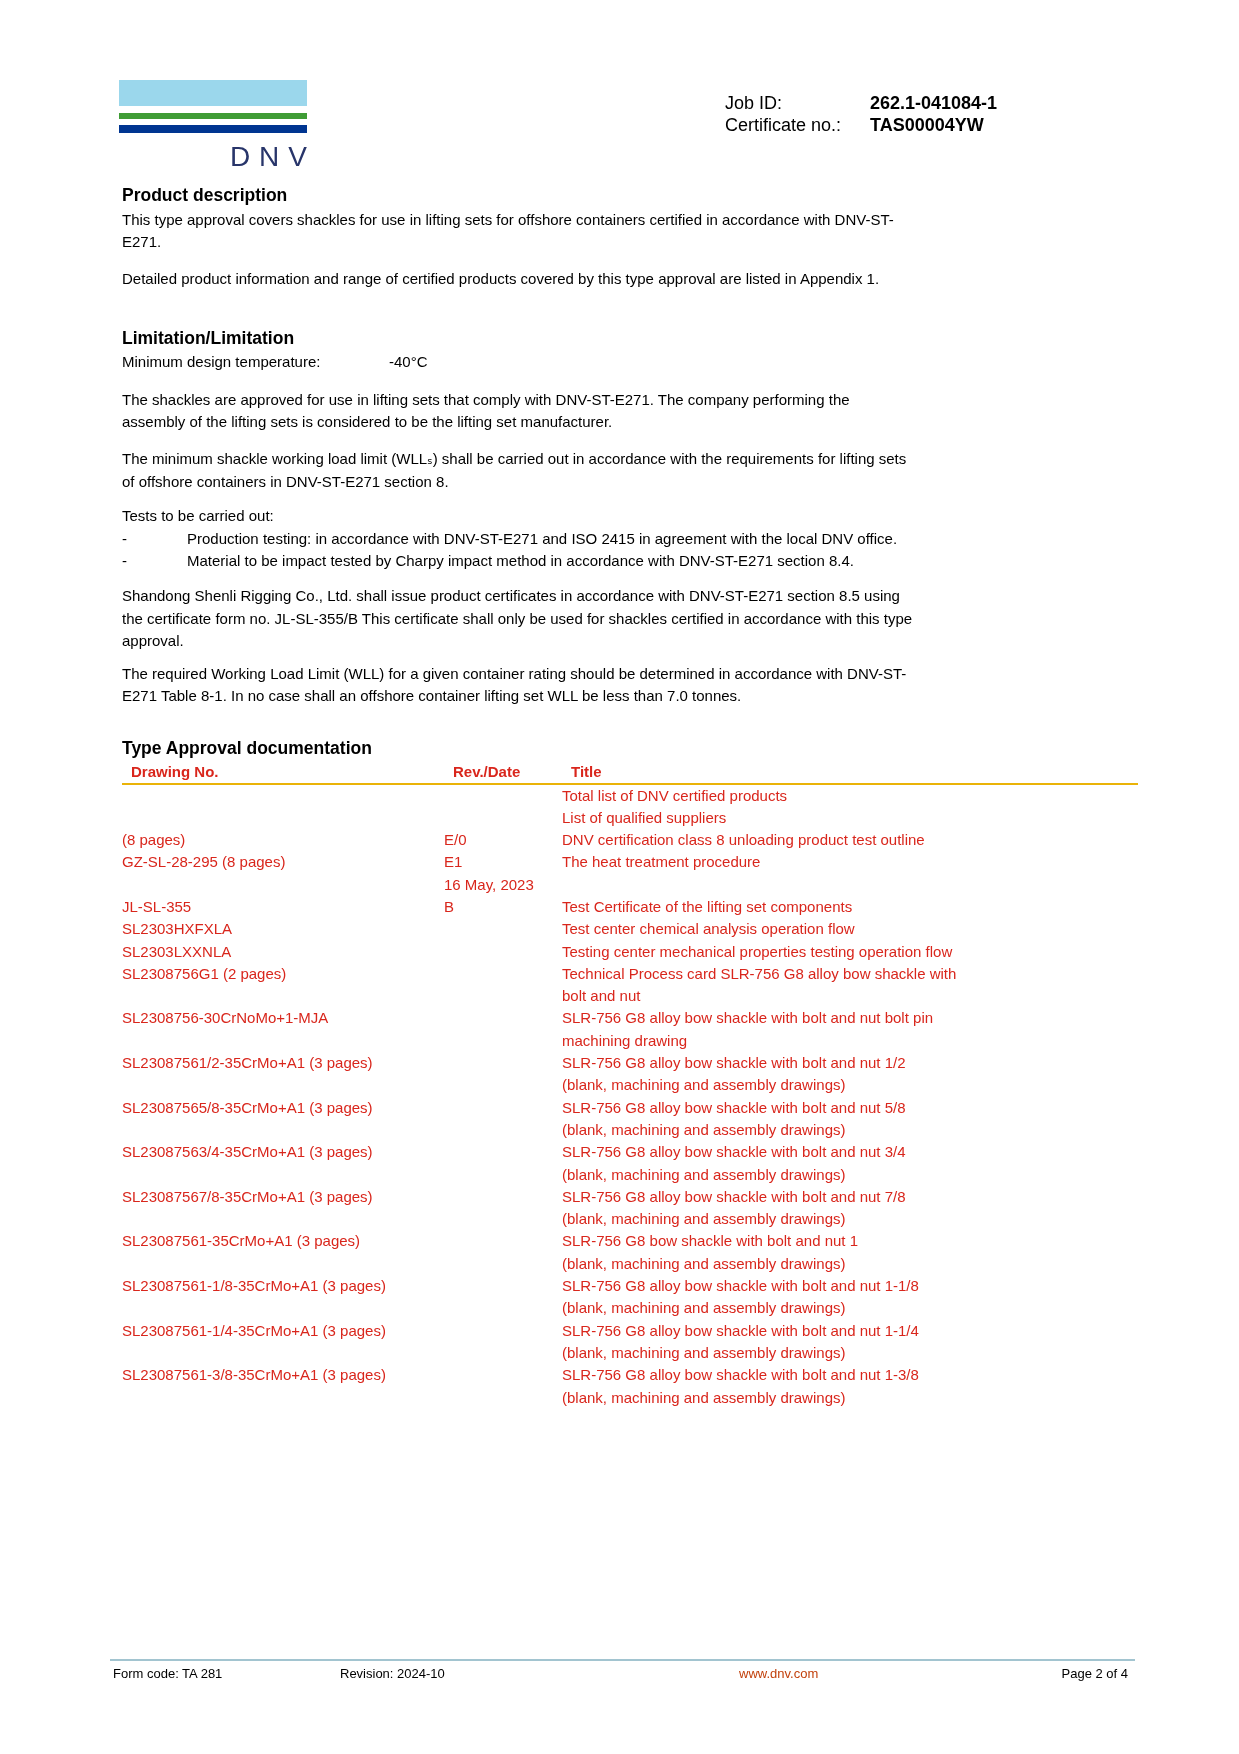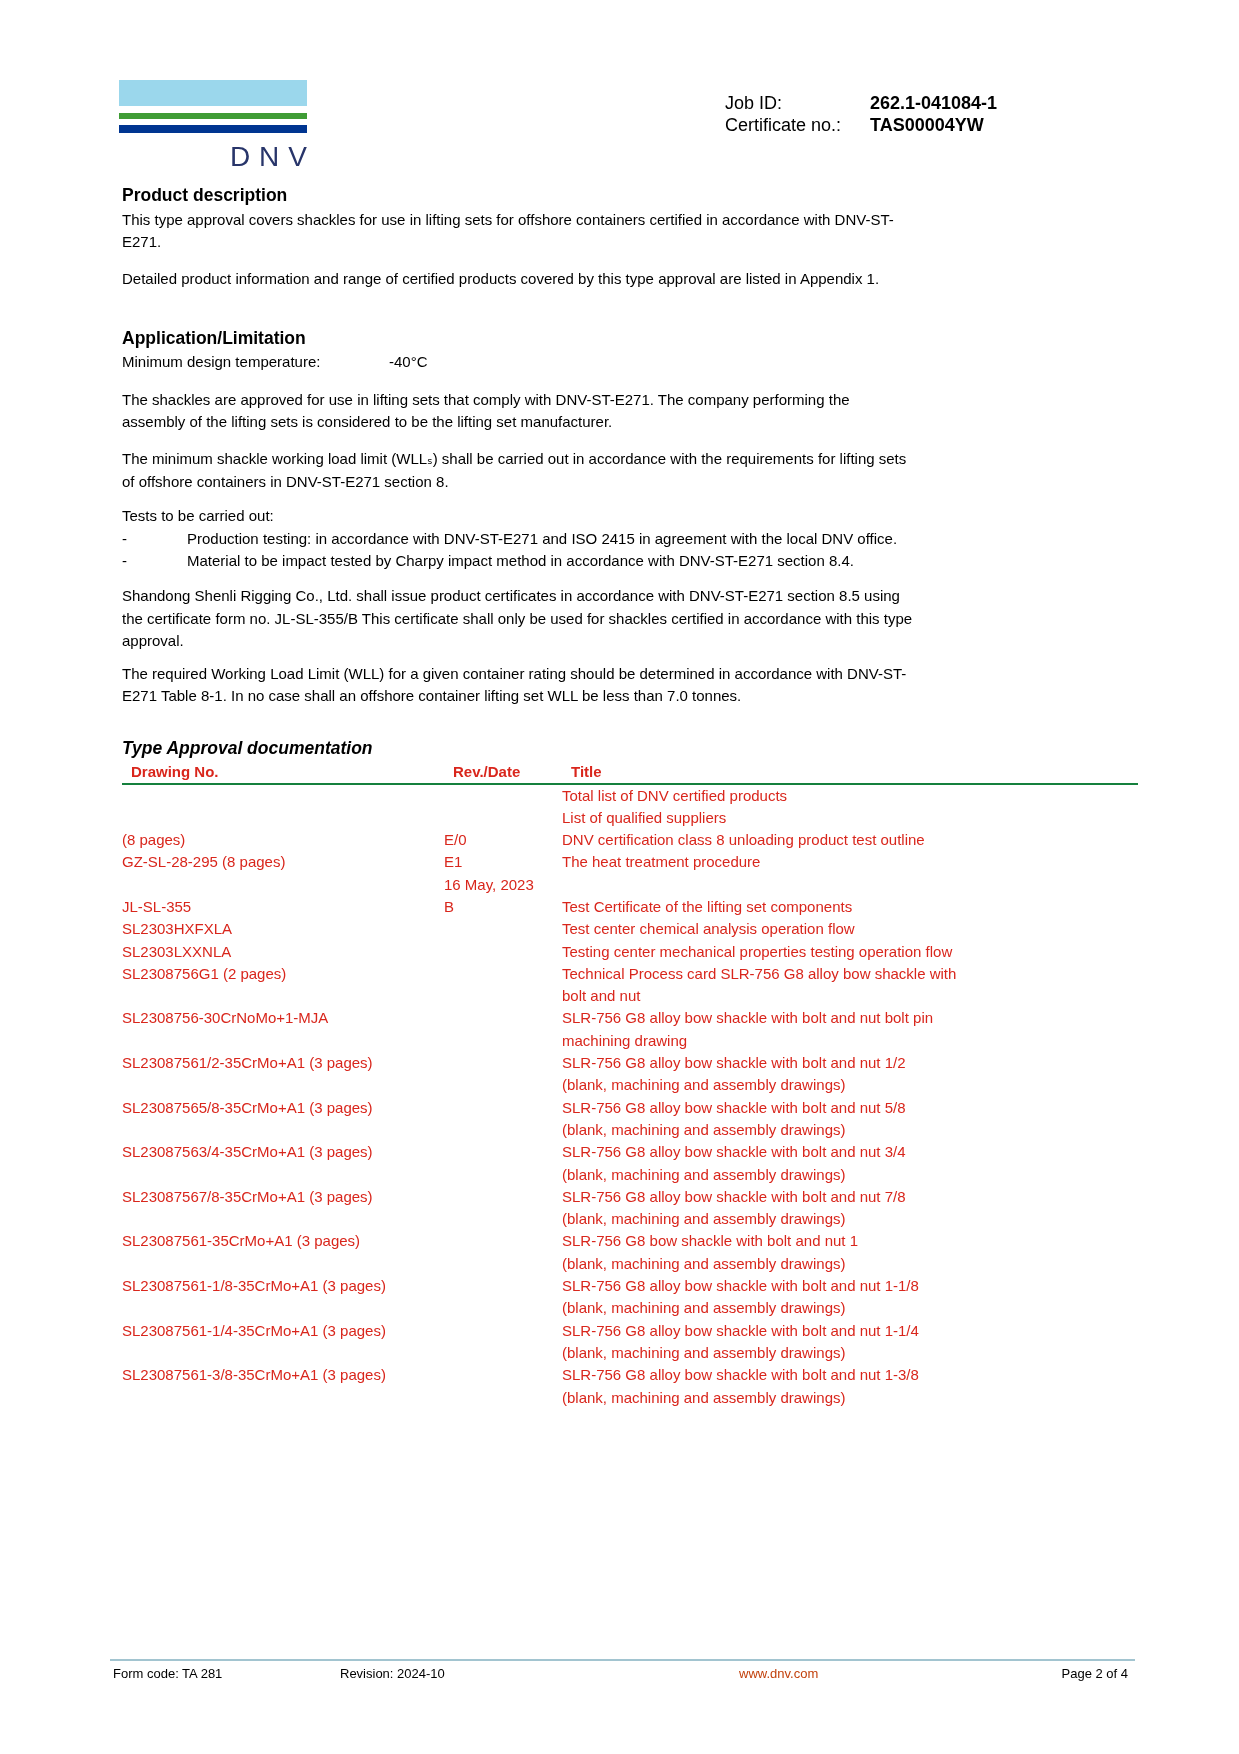--- a/index.html
+++ b/index.html
@@ -39,25 +39,25 @@
   #al-title{margin-top:38px;}
   #al-temp{margin-top:2px;font-size:15px;line-height:22.4px;}
   #al-temp .temp-label{display:inline-block;width:267px;}
   #al-p1{margin-top:15px;}
   #al-p2{margin-top:15px;}
   #tests-intro{margin-top:12px;}
   .test-item{display:flex;font-size:15px;line-height:22.4px;}
   .test-item .dash{width:65px;}
   #al-p3{margin-top:13px;}
   #al-p4{margin-top:10px;}
-  #ta-title{margin-top:30px;font-style:italic;}
+  #ta-title{margin-top:30px;}
   
   .ta-table{margin-top:2px;color:var(--red);}
   .thead{display:flex;font-weight:bold;font-size:15px;line-height:21px;
-         border-bottom:2px solid #15803d;padding-bottom:1px;}
+         border-bottom:2px solid #eab308;padding-bottom:1px;}
   .thead .c1{padding-left:9px;}
   .trow{display:flex;font-size:15px;line-height:22.3px;}
   .cell{white-space:pre-line;}
   .c1{width:322px;flex:none;}
   .c2{width:118px;flex:none;}
   .c3{flex:1;}
   
   .footer-line{position:absolute;left:110px;right:104px;top:1659px;
                border-top:2px solid var(--footer-line);}
   .footer{position:absolute;left:0;top:1666px;width:1239px;font-size:13px;line-height:16px;}
@@ -89,21 +89,21 @@
     </div>
   </div>
 
   <div class="content">
 
     <h2 id="pd-title">Product description</h2>
     <p class="body" id="pd-p1">This type approval covers shackles for use in lifting sets for offshore containers certified in accordance with DNV-ST-
 E271.</p>
     <p class="body" id="pd-p2">Detailed product information and range of certified products covered by this type approval are listed in Appendix 1.</p>
 
-    <h2 id="al-title">Application/Limitation</h2>
+    <h2 id="al-title">Limitation/Limitation</h2>
     <div id="al-temp">
       <span class="temp-label">Minimum design temperature:</span><span>-40°C</span>
     </div>
     <p class="body" id="al-p1">The shackles are approved for use in lifting sets that comply with DNV-ST-E271.  The company performing the
 assembly of the lifting sets is considered to be the lifting set manufacturer.</p>
     <p class="body" id="al-p2">The minimum shackle working load limit (WLLₛ) shall be carried out in accordance with the requirements for lifting sets
 of offshore containers in DNV-ST-E271 section 8.</p>
     <p class="body" id="tests-intro">Tests to be carried out:</p>
     <div id="tests-list">
         <div class="test-item">

